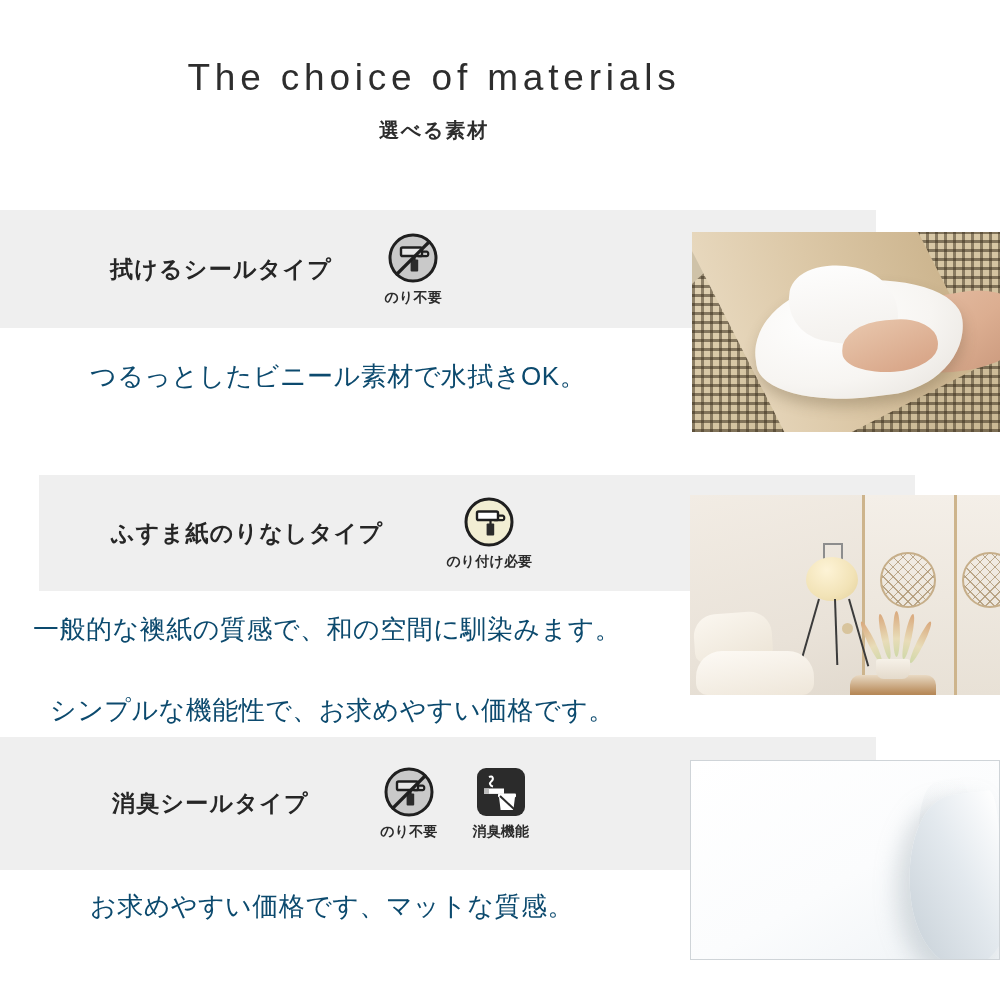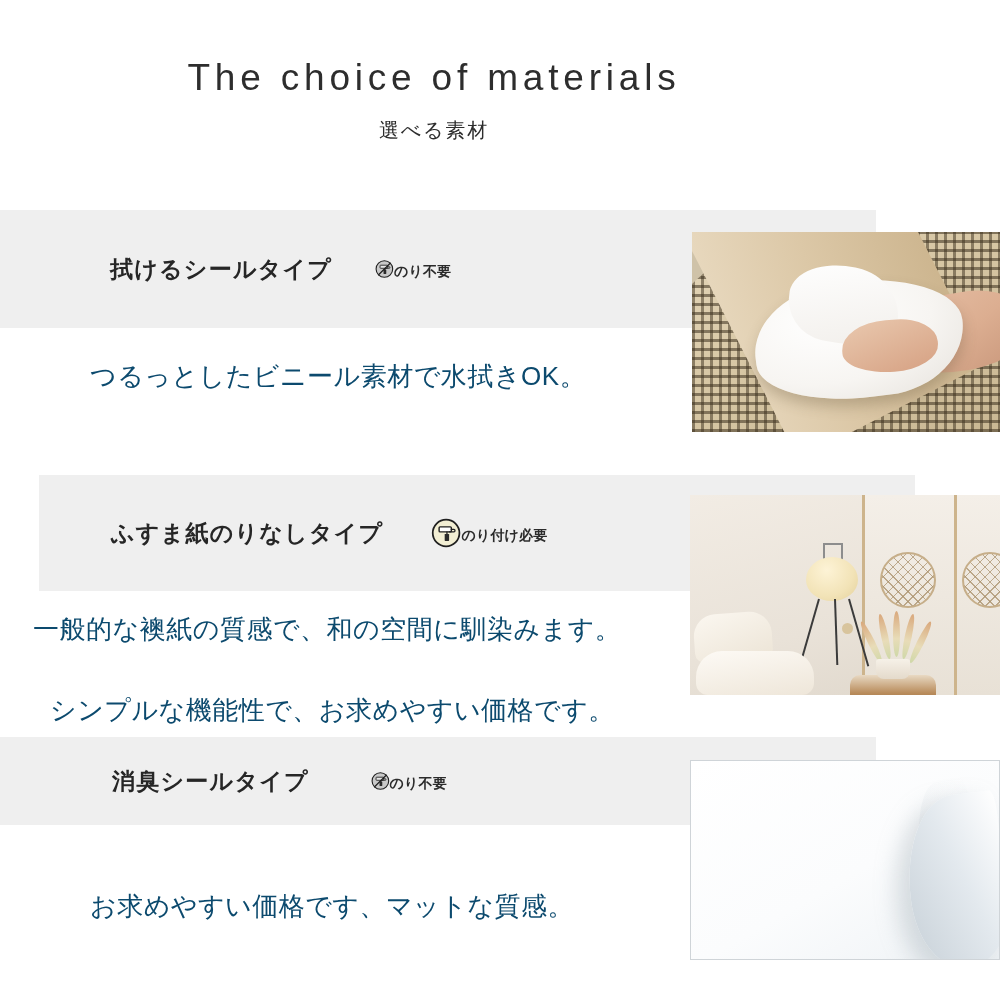--- a/index.html
+++ b/index.html
@@ -16,37 +16,37 @@
   .header{
     position:absolute;left:0;top:0;width:868px;height:190px;
     display:flex;flex-direction:column;align-items:center;justify-content:flex-start;
     padding-top:58px;box-sizing:border-box;
   }
   .title-en{
     font-size:37px;font-weight:400;letter-spacing:.13em;
     color:#2d2d2d;line-height:1.1;white-space:nowrap;
   }
   .title-ja{
-    font-size:20px;font-weight:400;letter-spacing:.09em;
+    font-size:20px;font-weight:700;letter-spacing:.09em;
     color:#2d2d2d;margin-top:18px;white-space:nowrap;
   }
 
   
   .section{position:absolute;left:0;width:1000px;}
   .band{
     position:absolute;left:0;background:#efefef;
     display:flex;align-items:center;box-sizing:border-box;
   }
   .band-title{
     font-size:23px;font-weight:700;letter-spacing:.055em;
     color:#262626;white-space:nowrap;
   }
   .badges{display:flex;align-items:flex-start;gap:16px;}
   .badge{
-    display:flex;flex-direction:row;align-items:center;width:76px;
+    display:flex;flex-direction:column;align-items:center;width:76px;
   }
   .badge-label{
     font-size:14px;font-weight:700;letter-spacing:.01em;
     color:#2b2b2b;margin-top:5px;white-space:nowrap;
   }
   .badge-icon{width:52px;height:52px;display:block;}
 
   .desc{
     position:absolute;font-size:26px;font-weight:500;
     letter-spacing:.02em;color:#0c4a6e;line-height:1.42;white-space:nowrap;
@@ -252,34 +252,46 @@
     <div class="grass" style="left:196px;top:118px;transform:rotate(-12deg);"></div>
     <div class="grass" style="left:203px;top:116px;transform:rotate(0deg);"></div>
     <div class="grass" style="left:210px;top:118px;transform:rotate(12deg);"></div>
     <div class="grass" style="left:217px;top:122px;transform:rotate(26deg);"></div>
     <div class="pot"></div>
   </div>
 </div>
 
 <div class="section" style="top:0;">
 
-  <div class="band" style="top:737px;height:88px;width:876px;padding-left:112px;">
+  <div class="band" style="top:737px;height:133px;width:876px;padding-left:112px;">
     <div class="band-title">消臭シールタイプ</div>
     <div class="badges" style="margin-left:62px;">
       <div class="badge">
         <svg class="badge-icon" viewBox="0 0 52 52">
           <circle cx="26" cy="26" r="23" fill="#c9c9c9" stroke="#1f1f1f" stroke-width="3"></circle>
           <rect x="14" y="15.5" width="21" height="8.5" rx="1.6" fill="#e8e8e8" stroke="#1f1f1f" stroke-width="2.4"></rect>
           <path d="M35 19.7 h4.6 a1.6 1.6 0 0 1 1.6 1.6 v1.2 a1.6 1.6 0 0 1 -1.6 1.6 h-8.2" fill="none" stroke="#1f1f1f" stroke-width="2.2" stroke-linecap="round"></path>
           <path d="M27.5 24.2 v3.6" stroke="#1f1f1f" stroke-width="2.2" stroke-linecap="round"></path>
           <rect x="23.6" y="27.6" width="7.6" height="12" rx="1" fill="#2b2b2b"></rect>
           <line x1="10" y1="42" x2="42" y2="10" stroke="#1f1f1f" stroke-width="3.2" stroke-linecap="round"></line>
         </svg>
         <div class="badge-label">のり不要</div>
       </div>
+      <div class="badge">
+        <svg class="badge-icon" viewBox="0 0 52 52">
+          <rect x="2" y="2" width="48" height="48" rx="9" fill="#2b2b2b"></rect>
+          <path d="M14 11 c4 -2 5 2 2.4 4.2 c-2.4 2 -1.4 4.6 1.6 5.2" fill="none" stroke="#ffffff" stroke-width="2"></path>
+          <rect x="9" y="22.5" width="20" height="5.4" fill="#ffffff"></rect>
+          <rect x="9" y="22.5" width="5" height="5.4" fill="#bdbdbd"></rect>
+          <path d="M24 31 h16 l-1.6 13 h-12.8 z" fill="#ffffff"></path>
+          <rect x="23" y="27.6" width="18" height="3.6" rx="1" fill="#ffffff"></rect>
+          <line x1="25" y1="30" x2="40" y2="44" stroke="#2b2b2b" stroke-width="2"></line>
+        </svg>
+        <div class="badge-label">消臭機能</div>
+      </div>
     </div>
   </div>
 
   <div class="desc" style="left:90px;top:888px;">お求めやすい価格です、マットな質感。</div>
 
   <div class="photo ph3" style="left:690px;top:760px;width:310px;height:200px;">
     <div class="sheet"></div>
     <div class="curl-edge"></div>
     <div class="curl"></div>
   </div>

